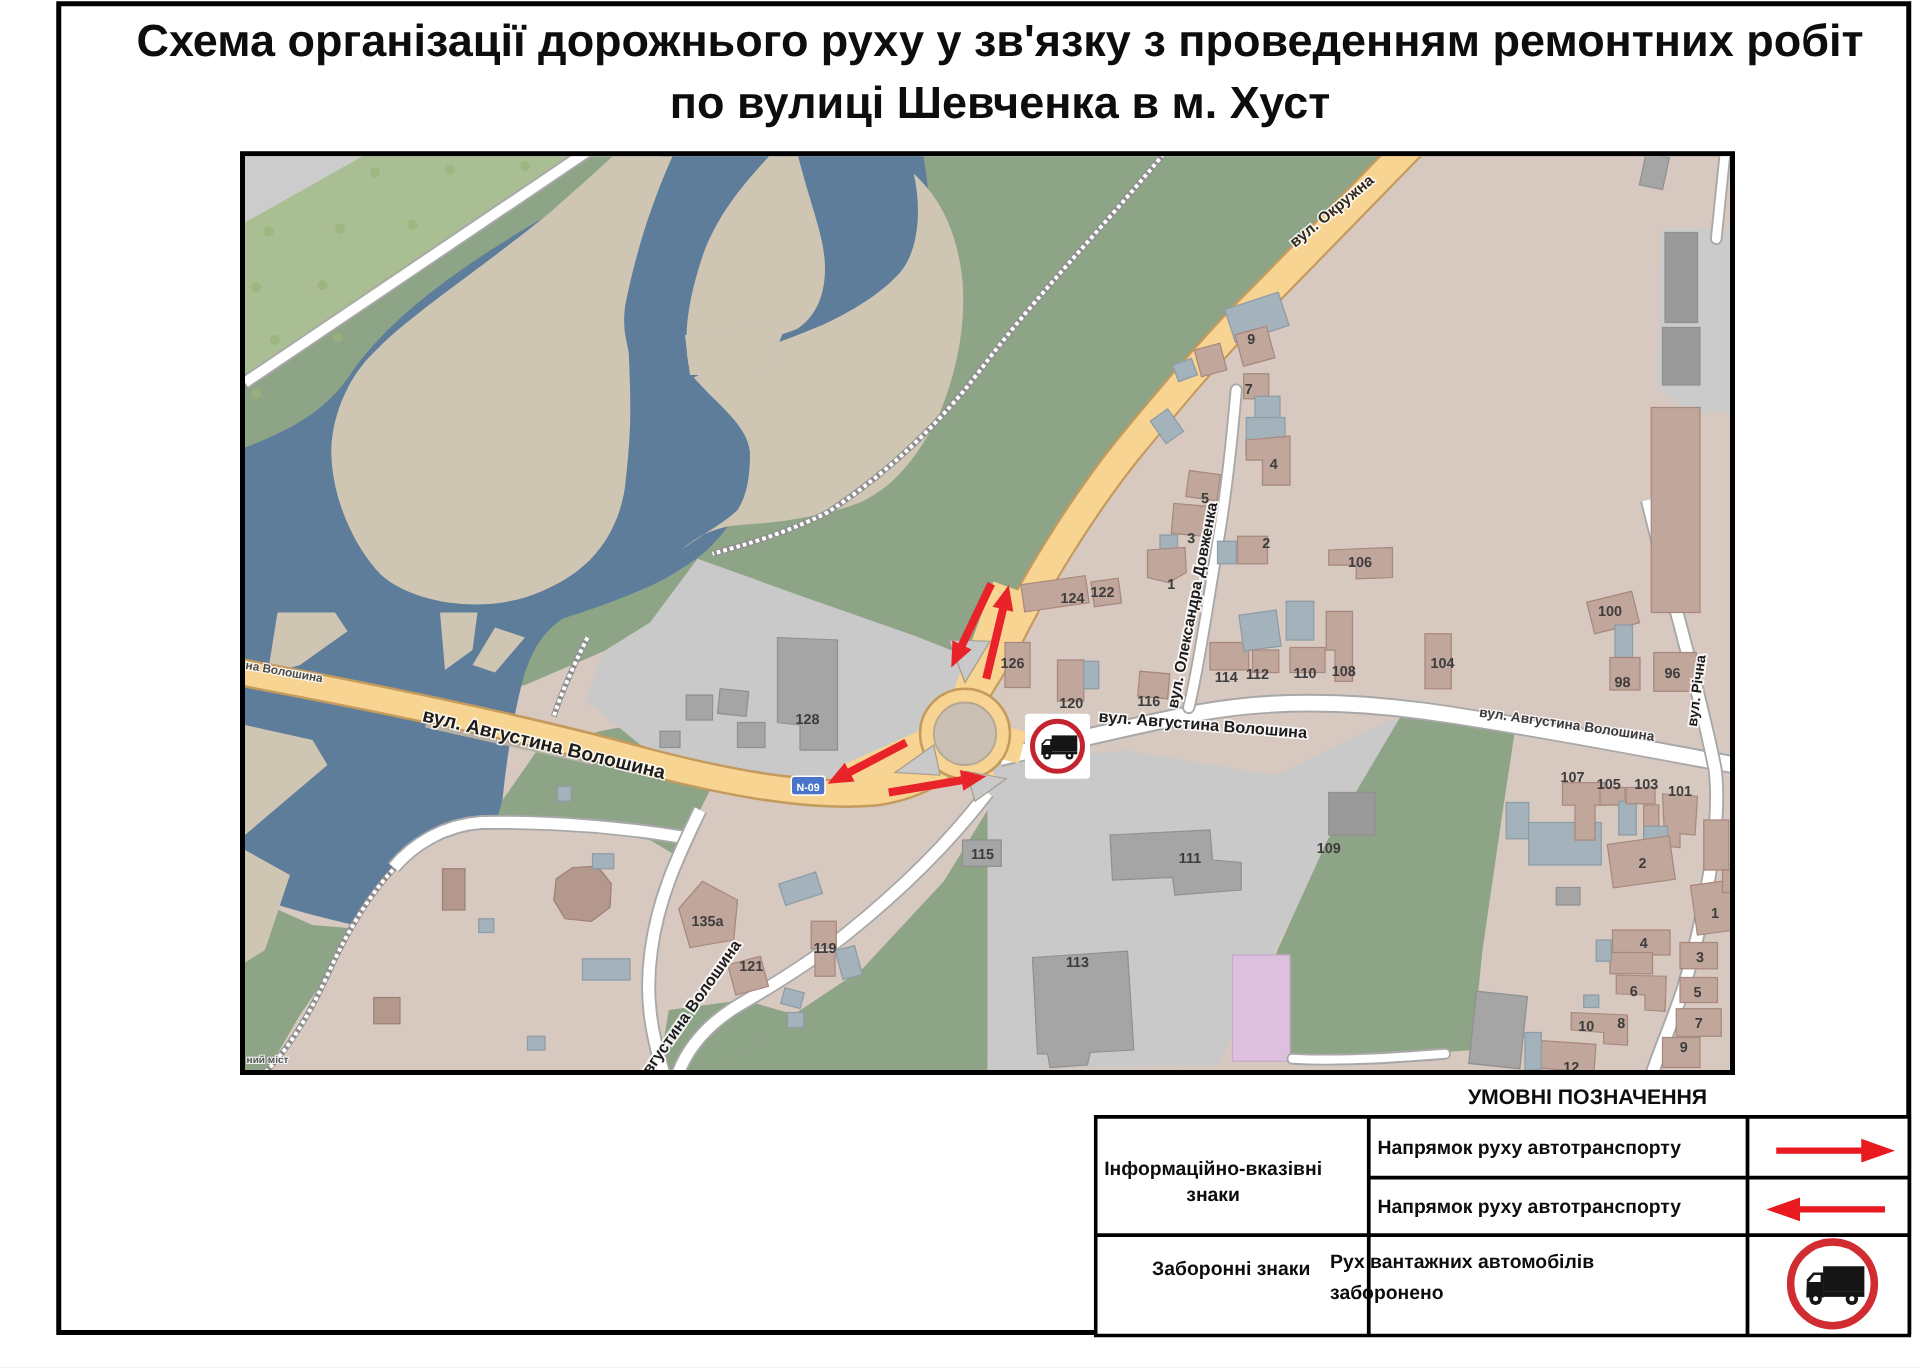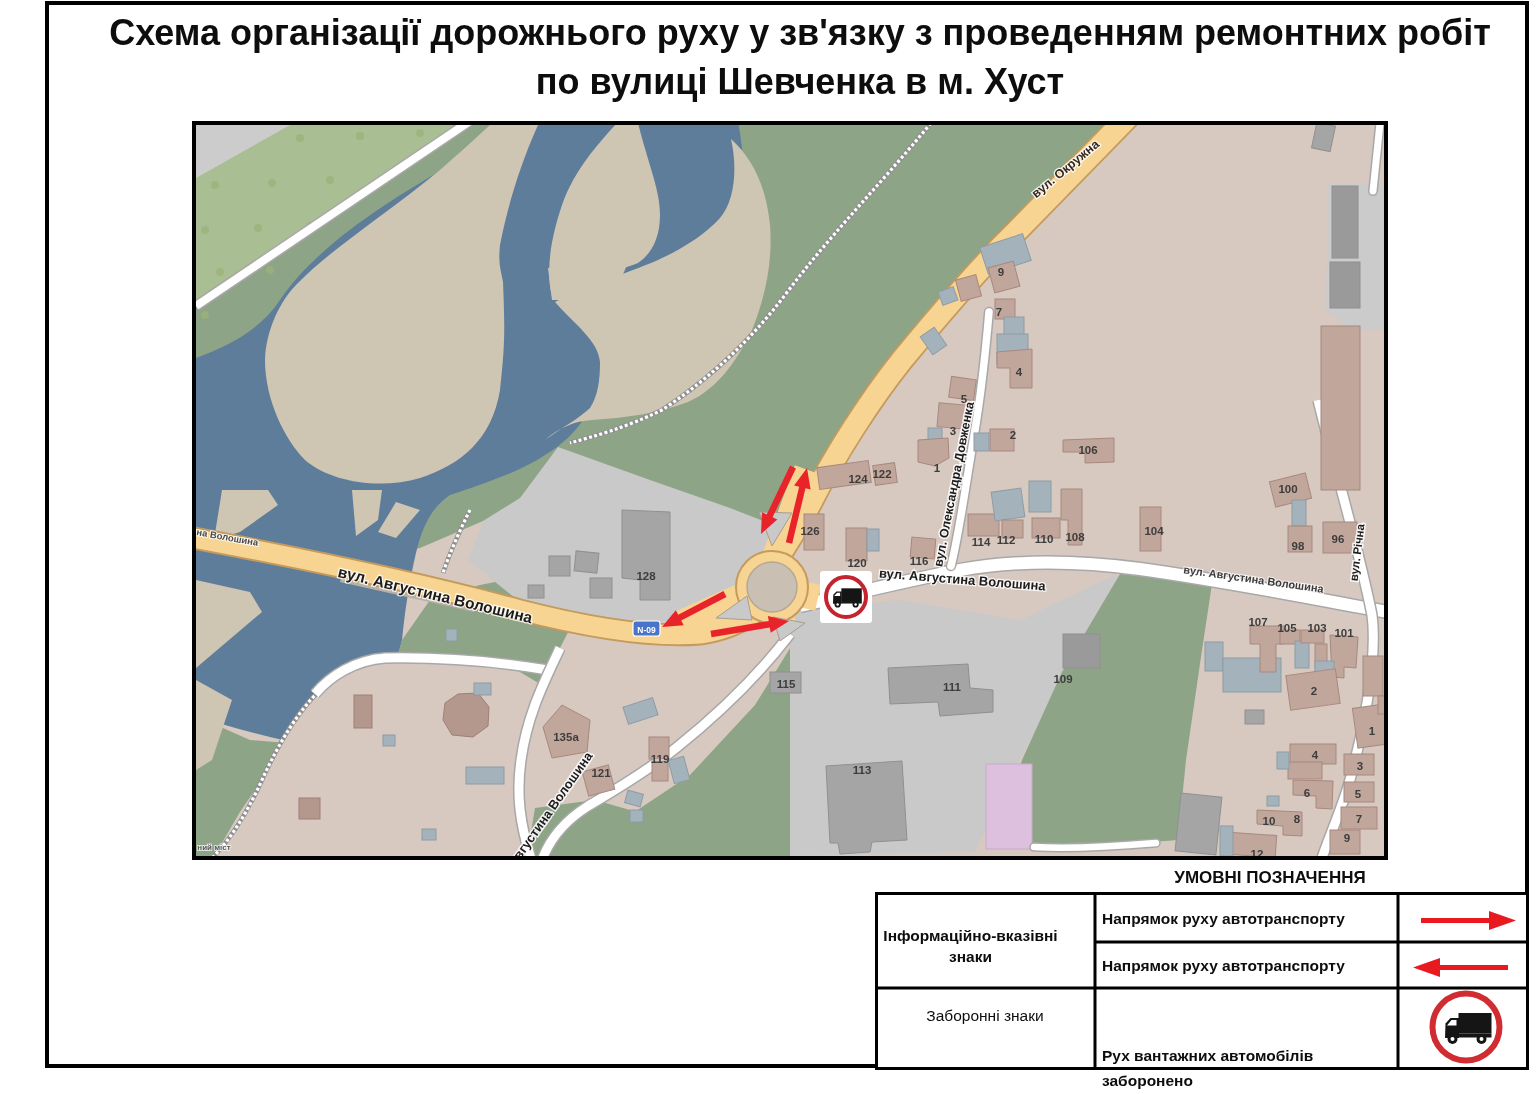--- a/index.html
+++ b/index.html
@@ -503,19 +503,19 @@
           <circle cx="-13.5" cy="12" r="2" fill="#fff"></circle>
       <circle cx="15.5" cy="12" r="5"></circle>
           <circle cx="15.5" cy="12" r="2" fill="#fff"></circle>
     </g>
   </g>
 </svg>
 </div>
 
 <div class="abs" style="left:878px;top:925px;width:185px;text-align:center;font-weight:bold;font-size:15.5px;color:#0d0d0d;line-height:21px;">Інформаційно-вказівні<br>знаки</div>
 
-<div class="abs" style="left:878px;top:1007px;width:214px;text-align:center;font-weight:normal;font-size:15.5px;color:#0d0d0d;">Заборонні знаки</div>
+<div class="abs" style="left:878px;top:1007px;width:214px;text-align:center;font-weight:bold;font-size:15.5px;color:#0d0d0d;">Заборонні знаки</div>
 
 <div class="abs" style="left:1102px;top:910px;font-weight:bold;font-size:15.5px;color:#0d0d0d;white-space:nowrap;">Напрямок руху автотранспорту</div>
 
 <div class="abs" style="left:1102px;top:957px;font-weight:bold;font-size:15.5px;color:#0d0d0d;white-space:nowrap;">Напрямок руху автотранспорту</div>
 
-<div class="abs" style="left:1102px;top:997px;font-weight:bold;font-size:15.5px;color:#0d0d0d;line-height:25px;margin-top:46px;">Рух вантажних автомобілів<br>заборонено</div>
+<div class="abs" style="left:1064px;top:997px;font-weight:bold;font-size:15.5px;color:#0d0d0d;line-height:25px;">Рух вантажних автомобілів<br>заборонено</div>
 
 </body></html>

